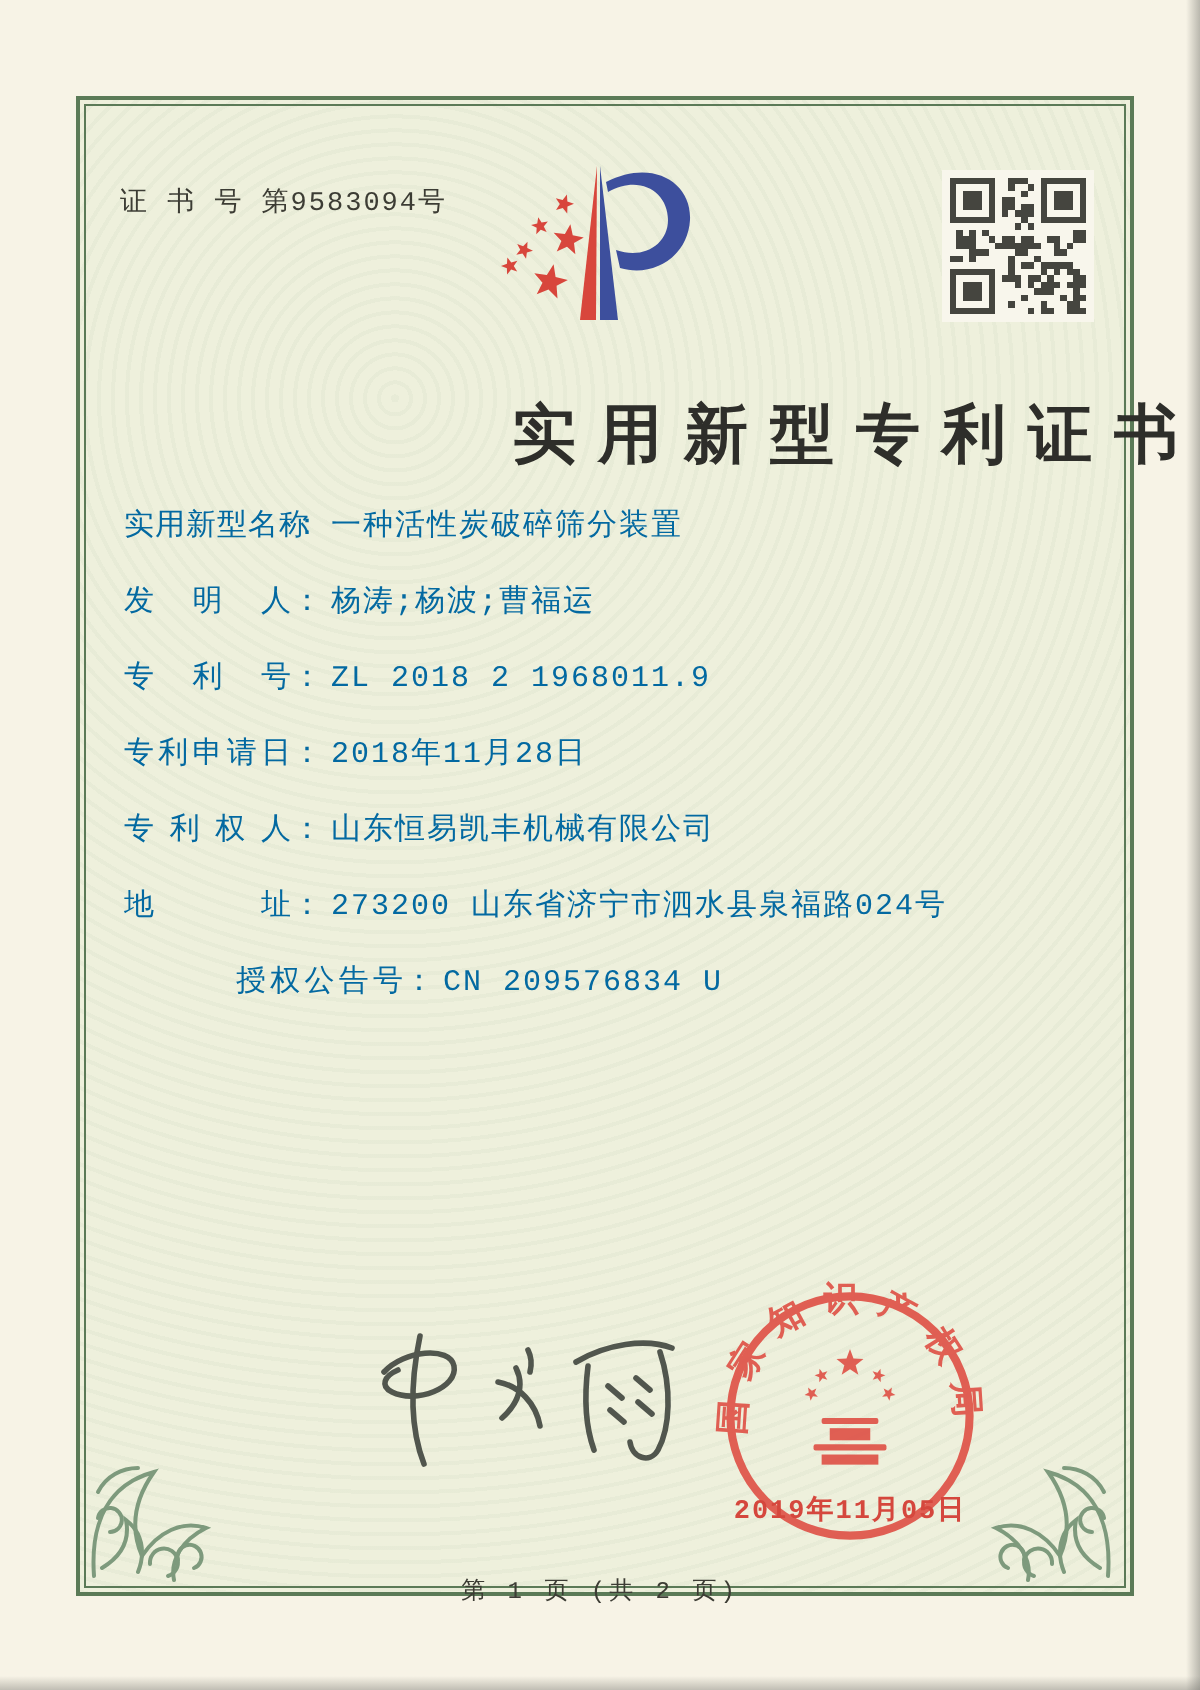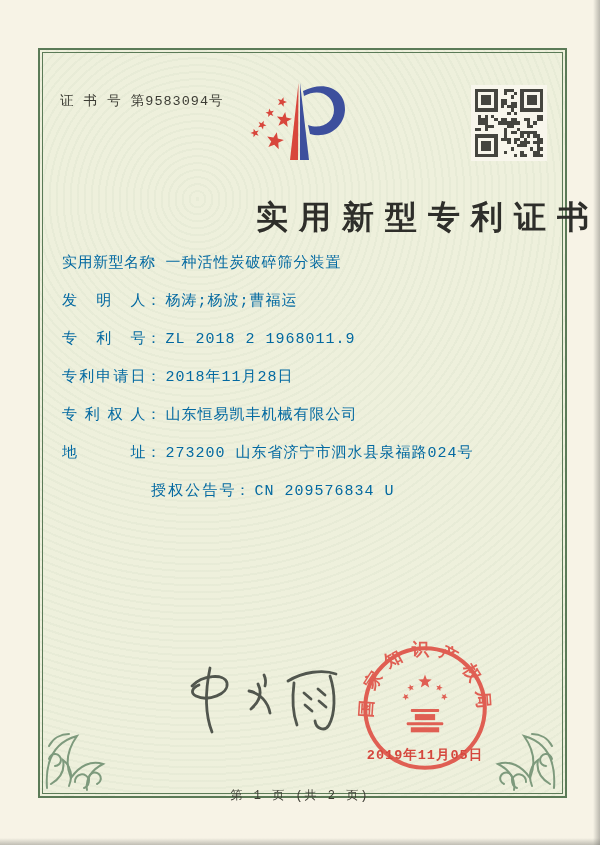--- a/index.html
+++ b/index.html
@@ -29,21 +29,21 @@
   .title{position:absolute;left:0;top:196px;width:100%;text-align:right;
     font-size:32px;font-weight:600;letter-spacing:11px;color:#2e2e2a;}
 
   .fields{position:absolute;left:62px;top:253px;width:482px;font-size:15px;
     display:flex;flex-direction:column;gap:19px;color:#0369a1;}
   .field-row{white-space:nowrap;height:19px;letter-spacing:0.5px;}
   .flabel{display:inline-block;width:84px;text-align:justify;text-align-last:justify;vertical-align:top;}
   .colon{display:inline-block;margin-right:4px;}
   .fvalue{letter-spacing:1px;}
   .grant-row{display:flex;}
-  .grant-group2{margin-left:89px;}
+  .grant-group2{margin-left:56px;}
 
   .body-text{position:absolute;left:62px;top:502px;width:478px;font-size:13.5px;
     line-height:1.85;text-align:justify;color:#3d3d35;letter-spacing:0.8px;}
   .body-text p{margin:0;text-indent:2em;}
 
   .officer{position:absolute;left:85px;top:684px;font-size:16px;letter-spacing:3px;color:#2f2f2a;line-height:2.0;}
 
   .signature{position:absolute;left:172px;top:652px;width:185px;height:105px;}
 
   .seal{position:absolute;left:349px;top:632px;width:152px;height:152px;opacity:0.92;}

